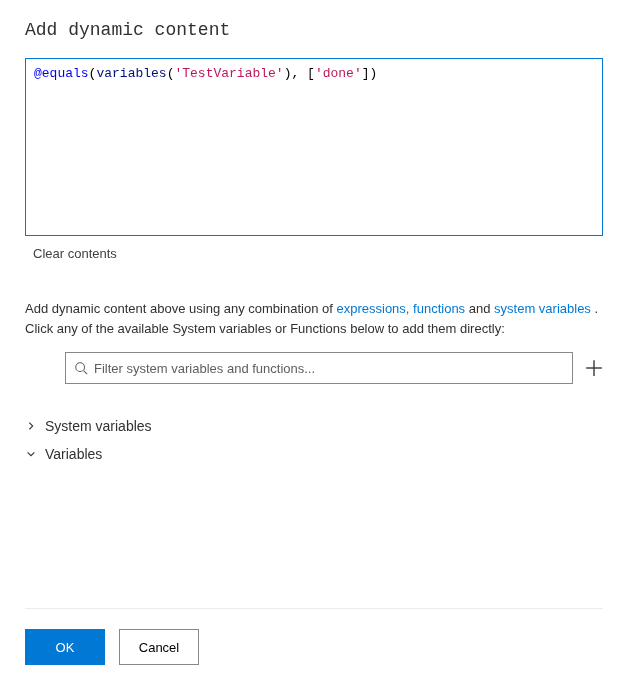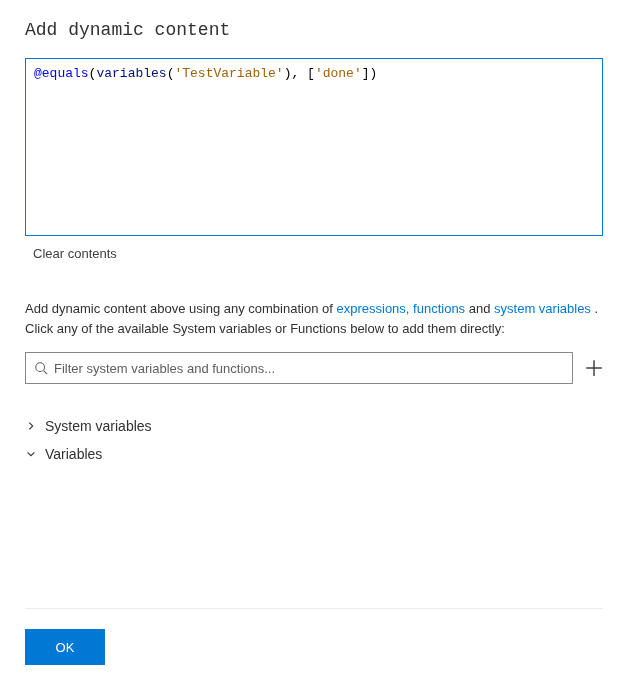--- a/index.html
+++ b/index.html
@@ -29,41 +29,42 @@
       font-family: Consolas, "Courier New", monospace;
       font-size: 13px;
       padding: 6px 8px;
       resize: none;
       outline: none;
       line-height: 1.4;
       white-space: pre;
     }
     .code-area .tok-func { color: #0000ff; margin-top: 25px; }
     .code-area .tok-name { color: #001080; }
-    .code-area .tok-str  { color: #a16207; }
+    .code-area .tok-str  { color: #be185d; }
     .code-area .tok-plain{ color: #000; }
     .clear-link {
       color: #404040;
       font-size: 13px;
       cursor: pointer;
       margin: 10px 0 0 8px;
       display: inline-block;
     }
     .help-text {
       margin-top: 38px;
       font-size: 13px;
       color: #323130;
       line-height: 1.5;
     }
     .help-text a { color: #0078d4; text-decoration: none; cursor: pointer; }
     .filter-row {
       display: flex;
       align-items: center;
       margin-top: 14px;
       gap: 12px;
+      margin-left: 40px;
     }
     .filter-box {
       flex: 1;
       display: flex;
       align-items: center;
       border: 1px solid #8a8886;
       height: 32px;
       padding: 0 8px;
     }
     .filter-box input {
@@ -176,13 +177,14 @@
       <svg viewBox="0 0 12 12" width="10" height="10" fill="none" stroke="#323130" stroke-width="1.3">
           <polyline points="2,4 6,8 10,4"></polyline>
         </svg>
     </span>
     <span>Variables</span>
   </div>
 </div>
 
 <div class="footer">
   <button class="btn primary">OK</button>
+  <button class="btn">Cancel</button>
 </div>
 
 </body></html>

